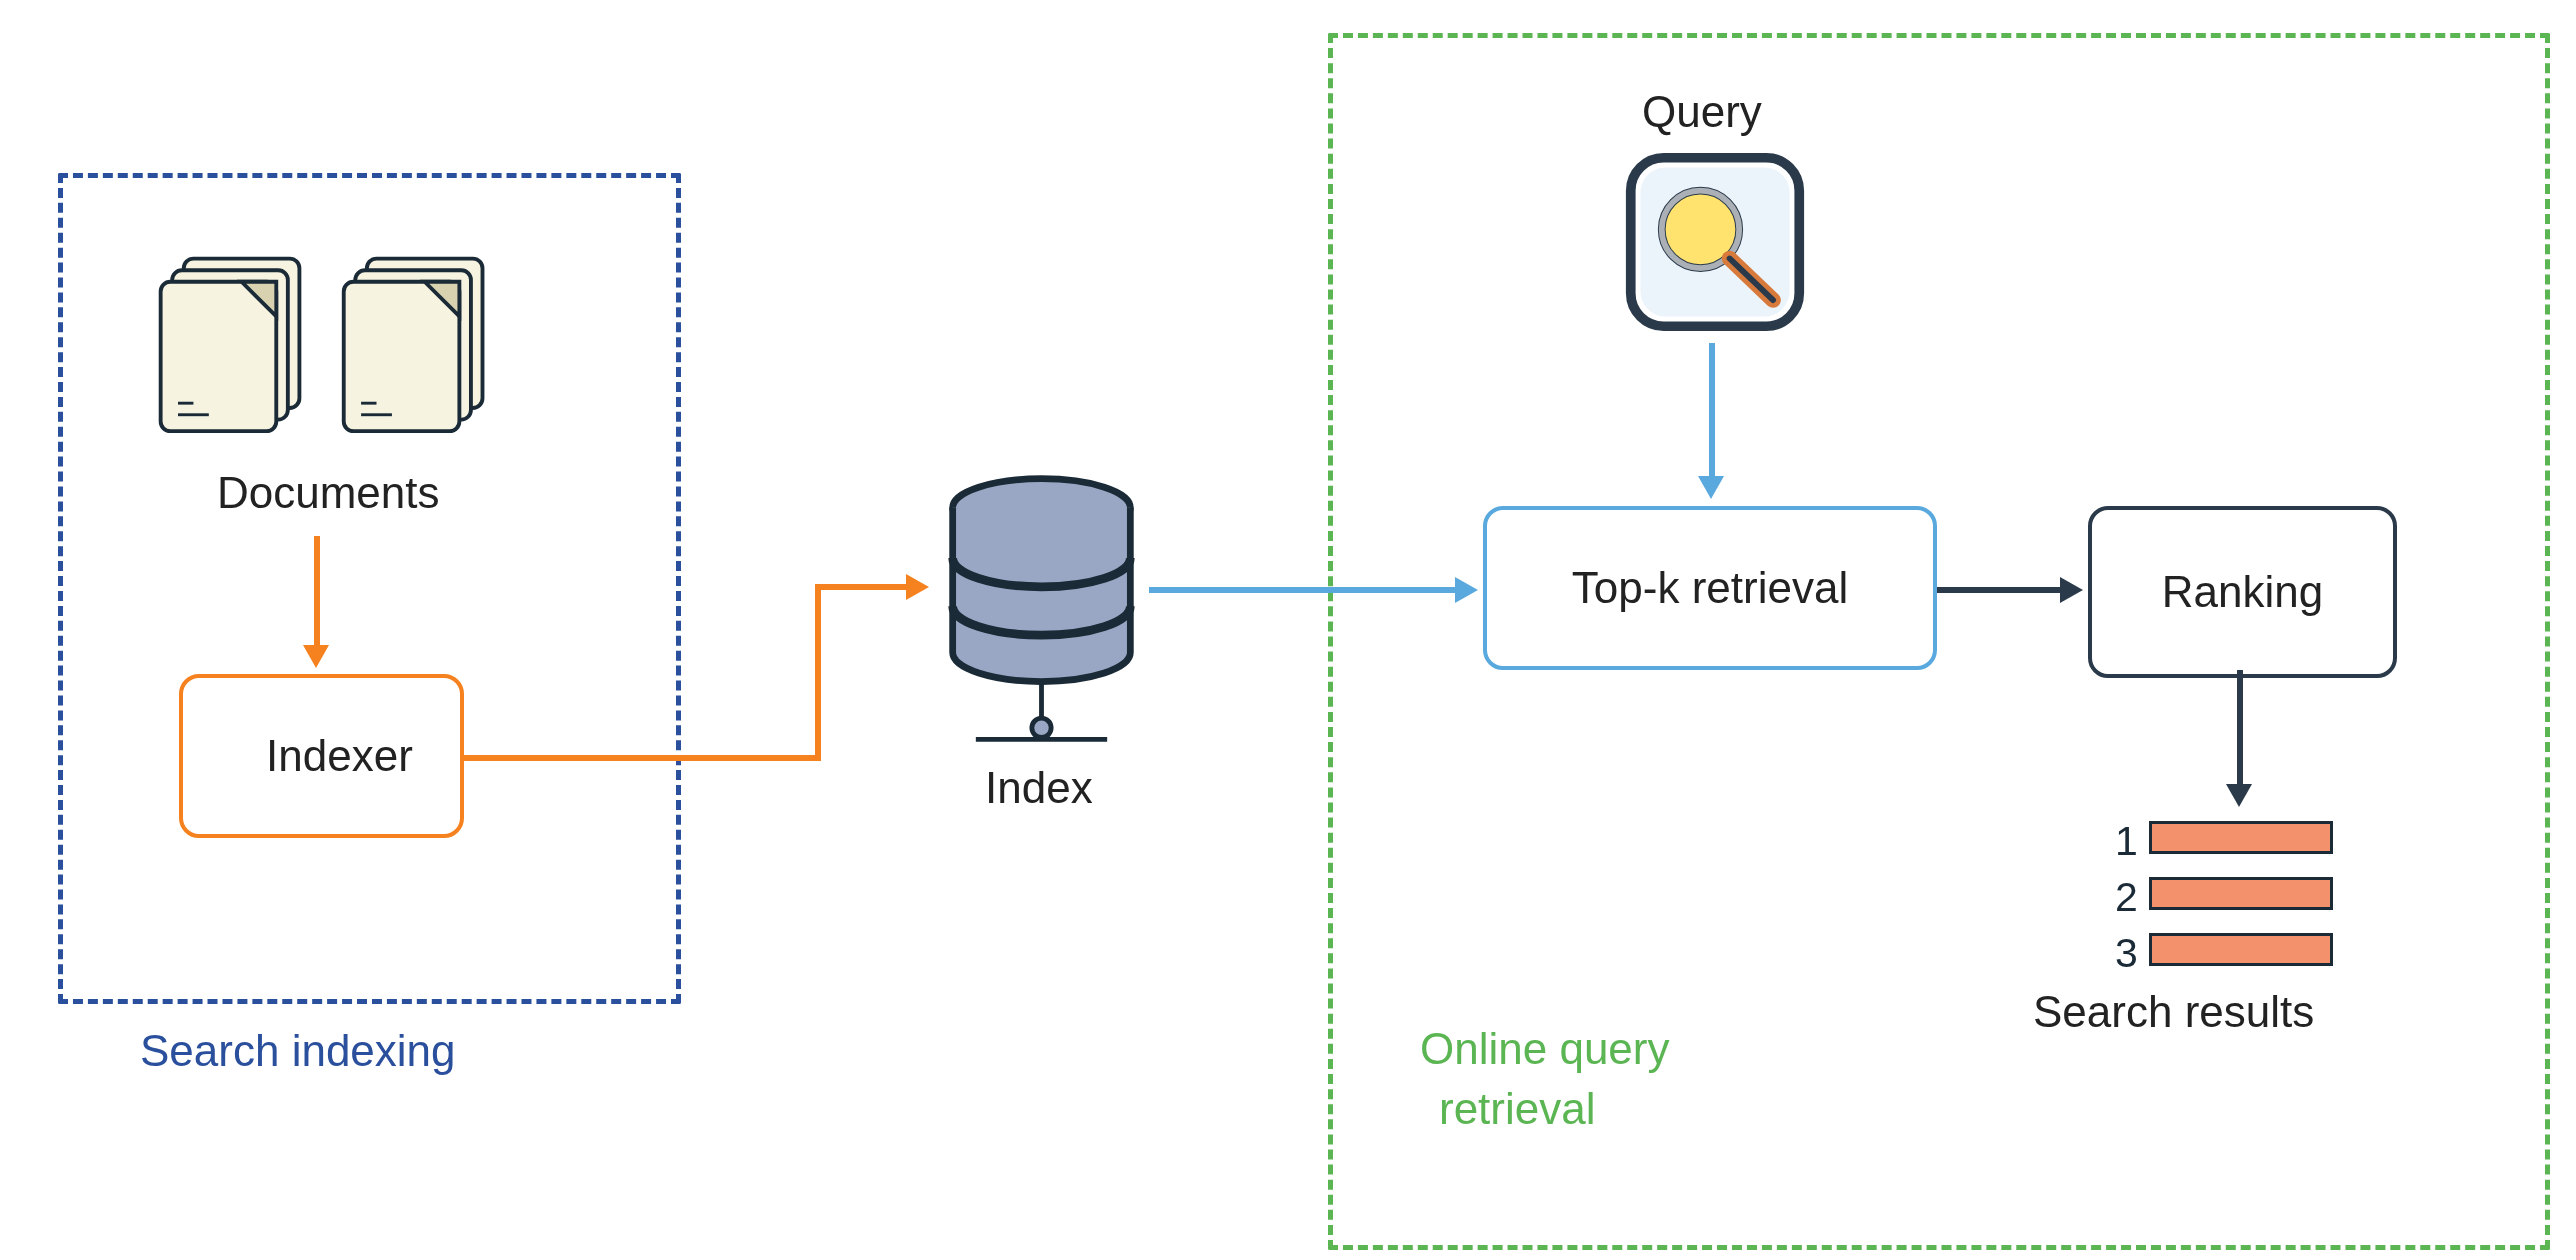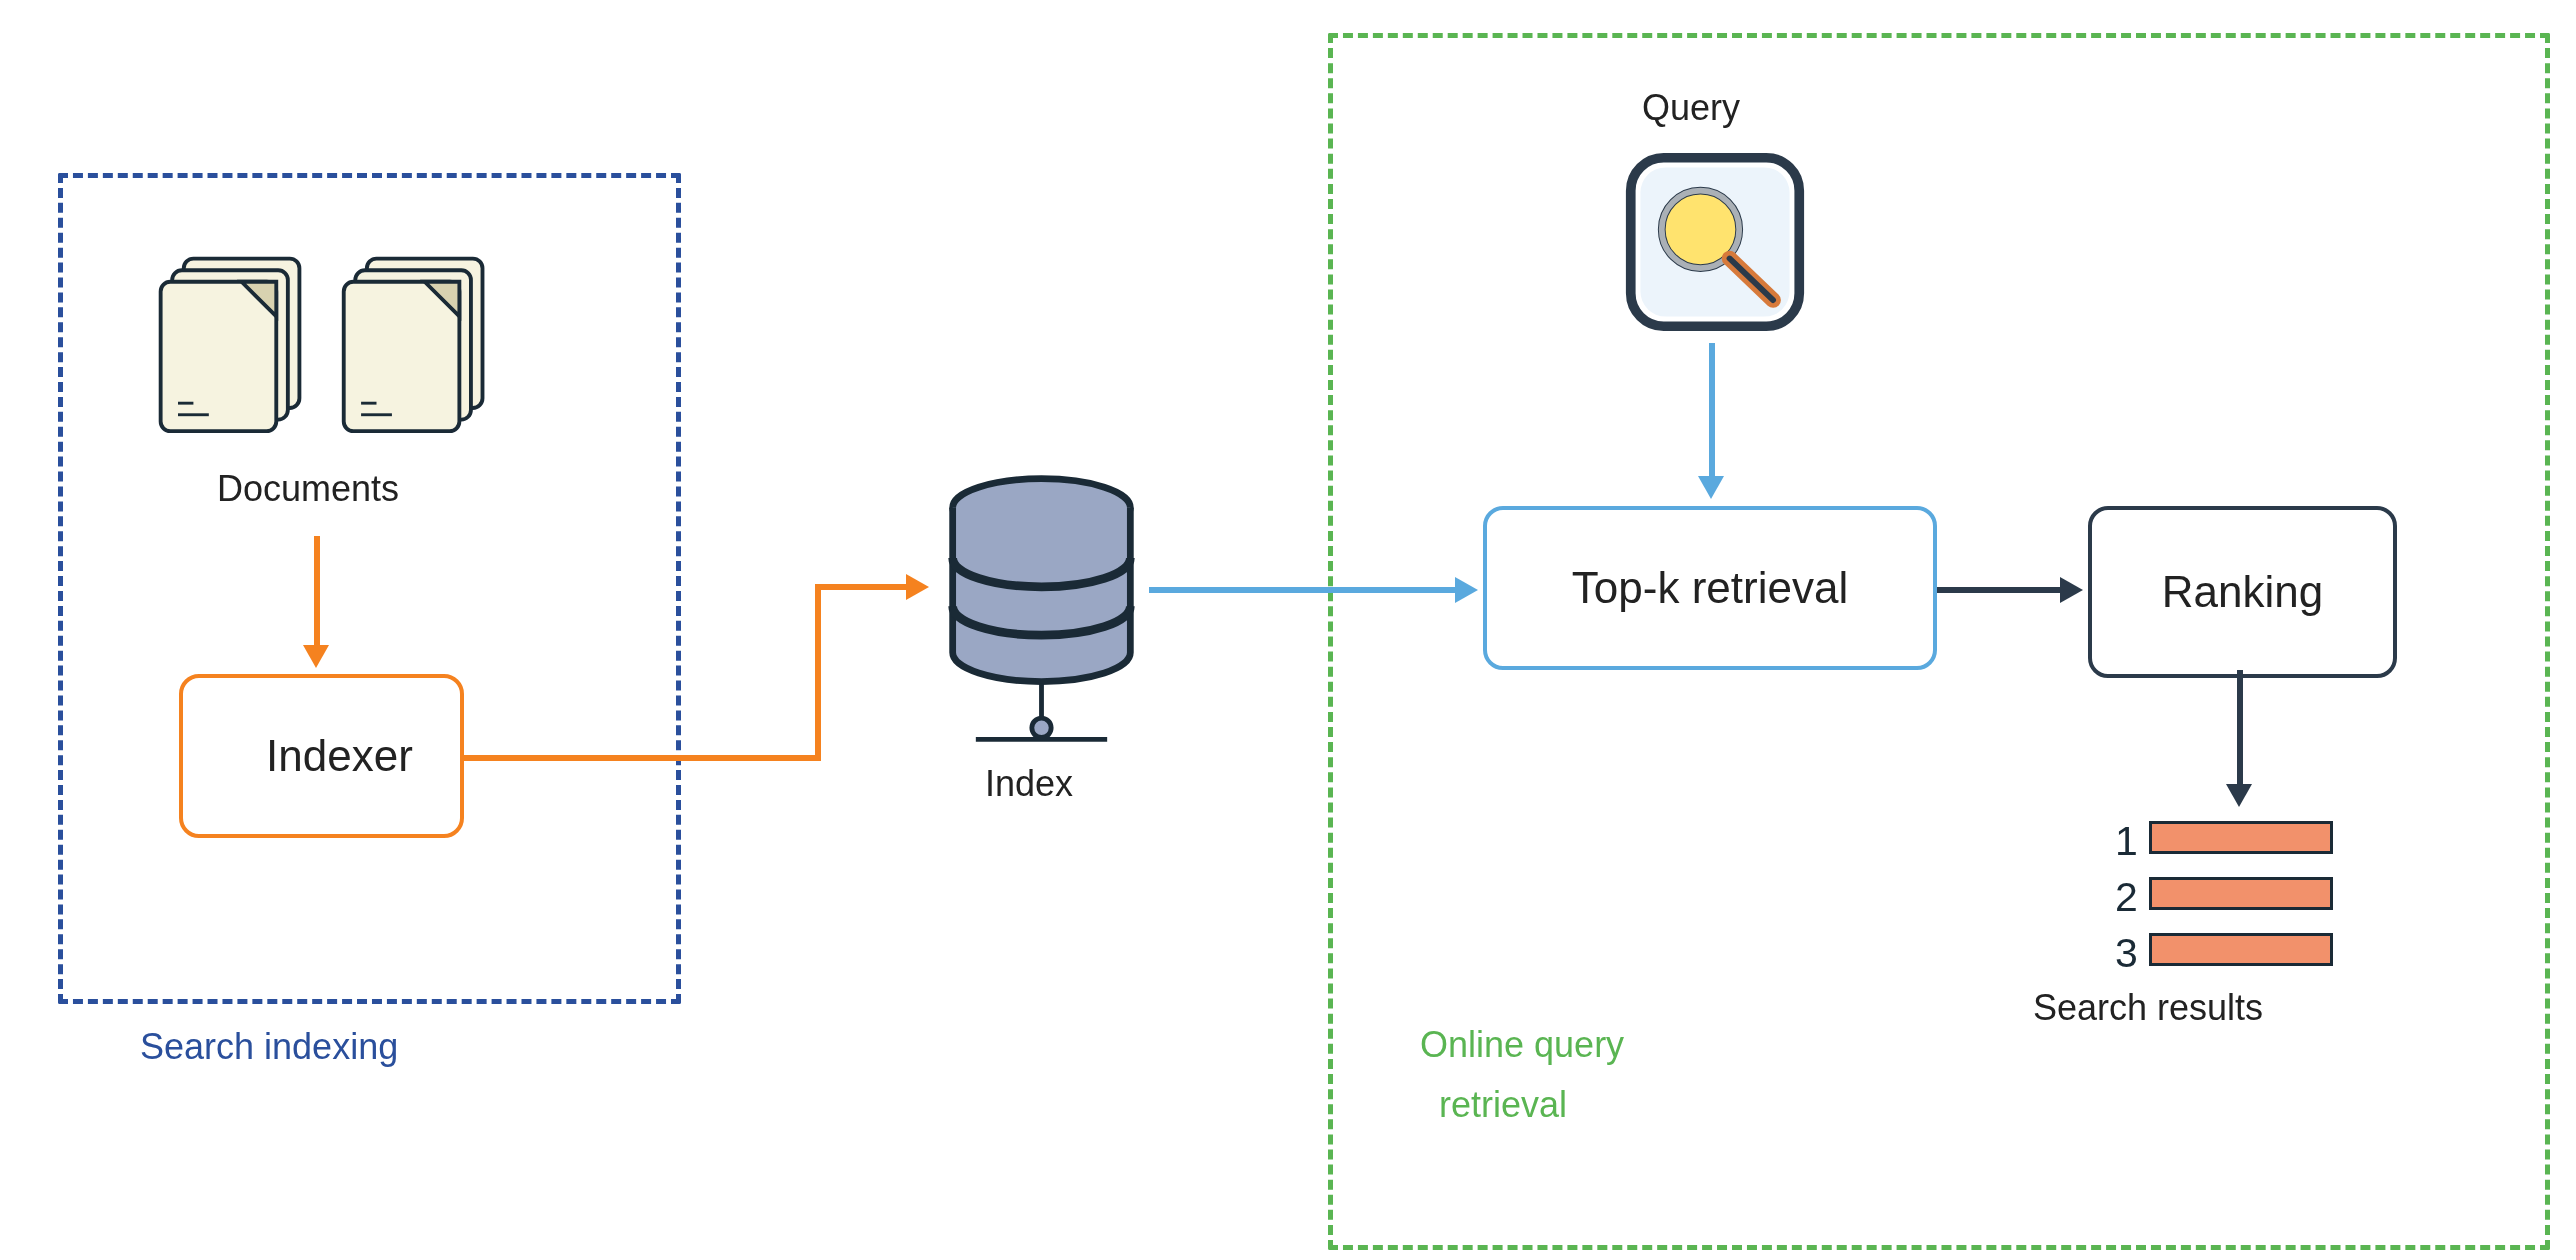--- a/index.html
+++ b/index.html
@@ -9,21 +9,21 @@
     width: 2576px;
     height: 1260px;
     position: relative;
   }
   .stage {
     position: absolute;
     inset: 0;
   }
   .label {
     position: absolute;
-    font-size: 36px;
+    font-size: 44px;
     color: #222;
     white-space: nowrap;
     text-align: center;
   }
   .label.blue  { color: #2a4f9c; }
   .label.green { color: #5ab552; }
   .box {
     position: absolute;
     border-radius: 20px;
     background: #fff;

